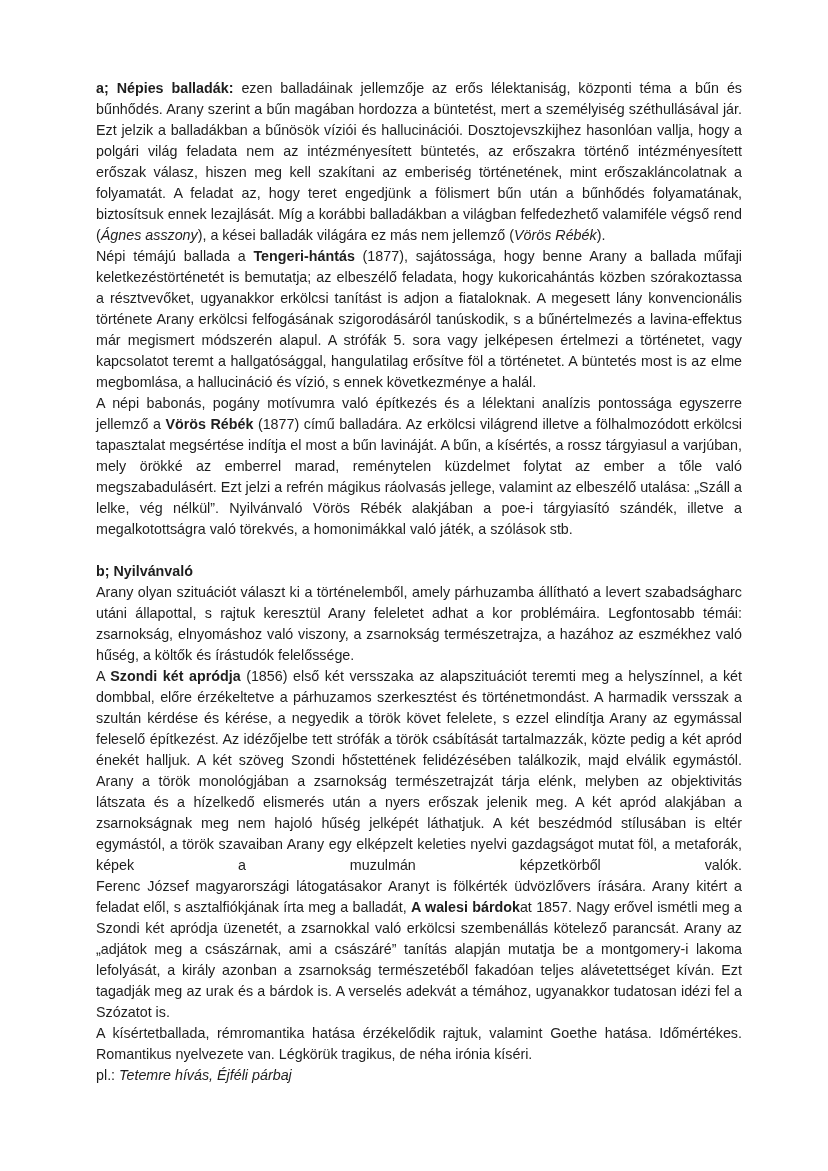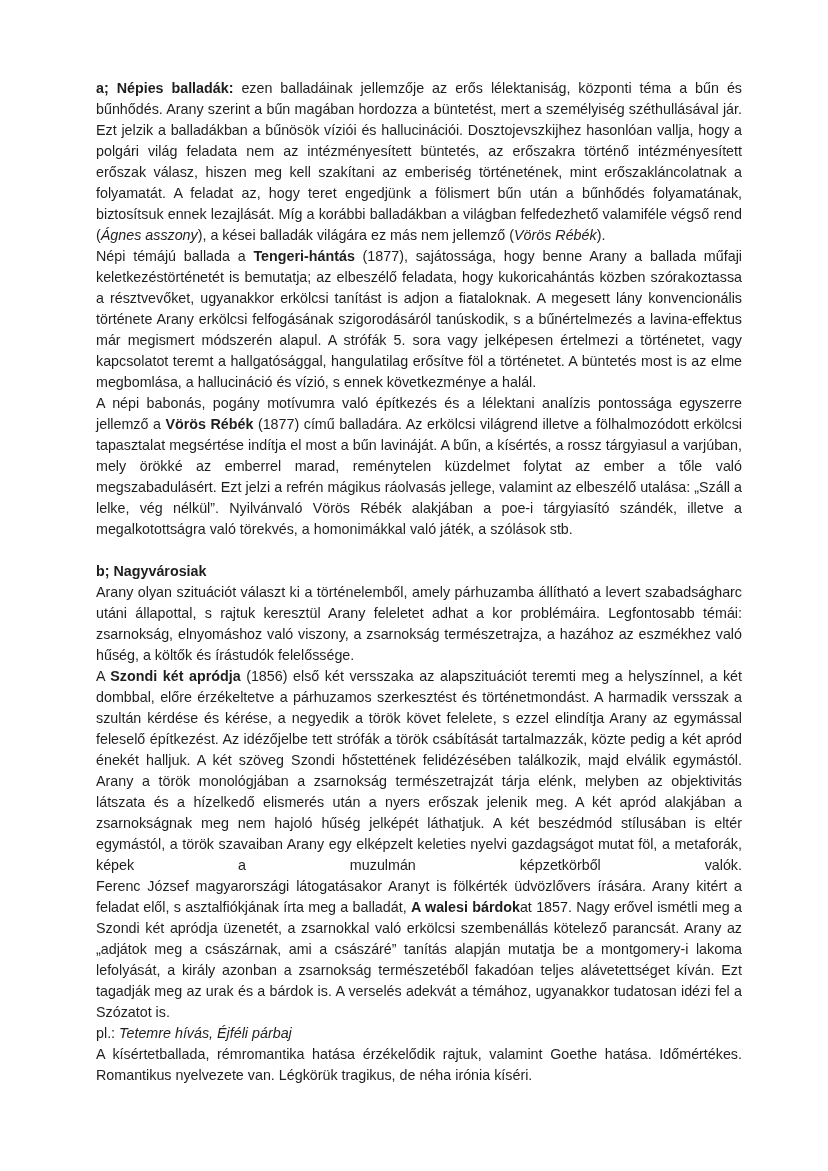--- a/index.html
+++ b/index.html
@@ -45,28 +45,28 @@
 
 <div class="page">
   <div class="content">
 
     <p class="para"><span class="b">a; Népies balladák:</span><span> ezen balladáinak jellemzője az erős lélektaniság, központi téma a bűn és bűnhődés. Arany szerint a bűn magában hordozza a büntetést, mert a személyiség széthullásával jár. Ezt jelzik a balladákban a bűnösök víziói és hallucinációi. Dosztojevszkijhez hasonlóan vallja, hogy a polgári világ feladata nem az intézményesített büntetés, az erőszakra történő intézményesített erőszak válasz, hiszen meg kell szakítani az emberiség történetének, mint erőszakláncolatnak a folyamatát. A feladat az, hogy teret engedjünk a fölismert bűn után a bűnhődés folyamatának, biztosítsuk ennek lezajlását. Míg a korábbi balladákban a világban felfedezhető valamiféle végső rend (</span><span class="i">Ágnes asszony</span><span>), a kései balladák világára ez más nem jellemző (</span><span class="i">Vörös Rébék</span><span>).</span></p>
 
     <p class="para"><span>Népi témájú ballada a </span><span class="b">Tengeri-hántás</span><span> (1877), sajátossága, hogy benne Arany a ballada műfaji keletkezéstörténetét is bemutatja; az elbeszélő feladata, hogy kukoricahántás közben szórakoztassa a résztvevőket, ugyanakkor erkölcsi tanítást is adjon a fiataloknak. A megesett lány konvencionális története Arany erkölcsi felfogásának szigorodásáról tanúskodik, s a bűnértelmezés a lavina-effektus már megismert módszerén alapul. A strófák 5. sora vagy jelképesen értelmezi a történetet, vagy kapcsolatot teremt a hallgatósággal, hangulatilag erősítve föl a történetet. A büntetés most is az elme megbomlása, a hallucináció és vízió, s ennek következménye a halál.</span></p>
 
     <p class="para"><span>A népi babonás, pogány motívumra való építkezés és a lélektani analízis pontossága egyszerre jellemző a </span><span class="b">Vörös Rébék</span><span> (1877) című balladára. Az erkölcsi világrend illetve a fölhalmozódott erkölcsi tapasztalat megsértése indítja el most a bűn lavináját. A bűn, a kísértés, a rossz tárgyiasul a varjúban, mely örökké az emberrel marad, reménytelen küzdelmet folytat az ember a tőle való megszabadulásért. Ezt jelzi a refrén mágikus ráolvasás jellege, valamint az elbeszélő utalása: „Száll a lelke, vég nélkül”. Nyilvánvaló Vörös Rébék alakjában a poe-i tárgyiasító szándék, illetve a megalkotottságra való törekvés, a homonimákkal való játék, a szólások stb.</span></p>
 
-    <p class="heading"><span>b; Nagyvárosiak</span></p>
+    <p class="heading"><span>b; Nyilvánvaló</span></p>
 
     <p class="para"><span>Arany olyan szituációt választ ki a történelemből, amely párhuzamba állítható a levert szabadságharc utáni állapottal, s rajtuk keresztül Arany feleletet adhat a kor problémáira. Legfontosabb témái: zsarnokság, elnyomáshoz való viszony, a zsarnokság természetrajza, a hazához az eszmékhez való hűség, a költők és írástudók felelőssége.</span></p>
 
     <p class="para justify-last"><span>A </span><span class="b">Szondi két apródja</span><span> (1856) első két versszaka az alapszituációt teremti meg a helyszínnel, a két dombbal, előre érzékeltetve a párhuzamos szerkesztést és történetmondást. A harmadik versszak a szultán kérdése és kérése, a negyedik a török követ felelete, s ezzel elindítja Arany az egymással feleselő építkezést. Az idézőjelbe tett strófák a török csábítását tartalmazzák, közte pedig a két apród énekét halljuk. A két szöveg Szondi hőstettének felidézésében találkozik, majd elválik egymástól. Arany a török monológjában a zsarnokság természetrajzát tárja elénk, melyben az objektivitás látszata és a hízelkedő elismerés után a nyers erőszak jelenik meg. A két apród alakjában a zsarnokságnak meg nem hajoló hűség jelképét láthatjuk. A két beszédmód stílusában is eltér egymástól, a török szavaiban Arany egy elképzelt keleties nyelvi gazdagságot mutat föl, a metaforák, képek a muzulmán képzetkörből valók.</span></p>
 
     <p class="para"><span>Ferenc József magyarországi látogatásakor Aranyt is fölkérték üdvözlővers írására. Arany kitért a feladat elől, s asztalfiókjának írta meg a balladát, </span><span class="b">A walesi bárdok</span><span>at 1857. Nagy erővel ismétli meg a Szondi két apródja üzenetét, a zsarnokkal való erkölcsi szembenállás kötelező parancsát. Arany az „adjátok meg a császárnak, ami a császáré” tanítás alapján mutatja be a montgomery-i lakoma lefolyását, a király azonban a zsarnokság természetéből fakadóan teljes alávetettséget kíván. Ezt tagadják meg az urak és a bárdok is. A verselés adekvát a témához, ugyanakkor tudatosan idézi fel a Szózatot is.</span></p>
 
 
+    <p class="para"><span>A kísértetballada, rémromantika hatása érzékelődik rajtuk, valamint Goethe hatása. Időmértékes. Romantikus nyelvezete van. Légkörük tragikus, de néha irónia kíséri.</span></p>
+
     <p class="para"><span>pl.: </span><span class="i">Tetemre hívás, Éjféli párbaj</span></p>
-
-    <p class="para"><span>A kísértetballada, rémromantika hatása érzékelődik rajtuk, valamint Goethe hatása. Időmértékes. Romantikus nyelvezete van. Légkörük tragikus, de néha irónia kíséri.</span></p>
 
 
   </div>
 </div>
 
 </body></html>

